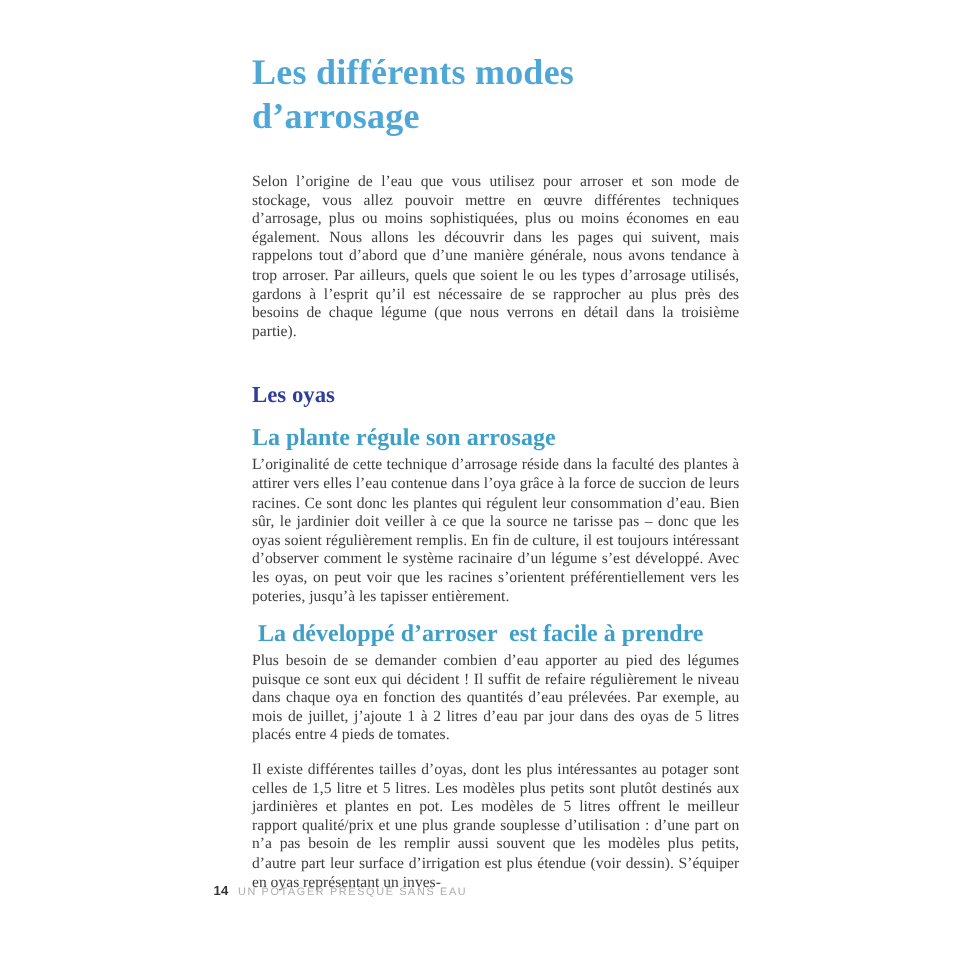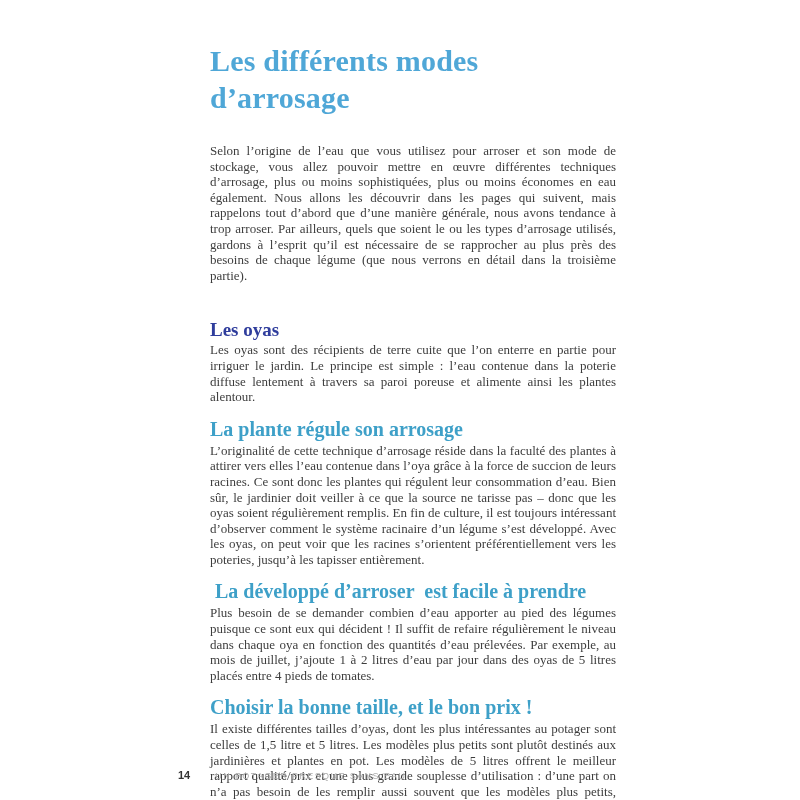--- a/index.html
+++ b/index.html
@@ -51,60 +51,58 @@
     margin: 15px 0 5px 0;
     font-size: 20px;
     line-height: 18px;
     font-weight: bold;
     color: #3EA0C8;
     white-space: pre-wrap;
   }
   .page-footer {
     position: absolute;
     left: 178px;
-    top: 769px;
+    top: 737px;
     display: flex;
     align-items: baseline;
     font-family: "Liberation Sans", "DejaVu Sans", sans-serif;
   }
   .page-number {
     font-size: 11px;
     font-weight: bold;
     color: #333333;
   }
   .book-title {
-    margin-left: 25px;
+    margin-left: 8px;
     font-size: 9px;
     letter-spacing: 1.4px;
     color: #ACACAC;
   }
 </style>
 </head>
 <body>
 
 <div class="page">
   <div class="content">
 
     <h1 class="page-title">Les différents modes d’arrosage</h1>
 
     <p class="body-text intro">Selon l’origine de l’eau que vous utilisez pour arroser et son mode de stockage, vous allez pouvoir mettre en œuvre différentes techniques d’arrosage, plus ou moins sophistiquées, plus ou moins économes en eau également. Nous allons les découvrir dans les pages qui suivent, mais rappelons tout d’abord que d’une manière générale, nous avons tendance à trop arroser. Par ailleurs, quels que soient le ou les types d’arrosage utilisés, gardons à l’esprit qu’il est nécessaire de se rapprocher au plus près des besoins de chaque légume (que nous verrons en détail dans la troisième partie).</p>
 
     <h2 class="section-heading">Les oyas</h2>
 
-    <p class="body-text">Les oyas sont des récipients de terre cuite que l’on enterre en partie pour irriguer le jardin. Le principe est simple : l’eau contenue dans la poterie diffuse lentement à travers sa paroi poreuse et alimente ainsi les plantes alentour.</p>
 
     <h3 class="subsection-heading">La plante régule son arrosage</h3>
 
     <p class="body-text">L’originalité de cette technique d’arrosage réside dans la faculté des plantes à attirer vers elles l’eau contenue dans l’oya grâce à la force de succion de leurs racines. Ce sont donc les plantes qui régulent leur consommation d’eau. Bien sûr, le jardinier doit veiller à ce que la source ne tarisse pas – donc que les oyas soient régulièrement remplis. En fin de culture, il est toujours intéressant d’observer comment le système racinaire d’un légume s’est développé. Avec les oyas, on peut voir que les racines s’orientent préférentiellement vers les poteries, jusqu’à les tapisser entièrement.</p>
 
     <h3 class="subsection-heading"> La développé d’arroser  est facile à prendre</h3>
 
     <p class="body-text">Plus besoin de se demander combien d’eau apporter au pied des légumes puisque ce sont eux qui décident ! Il suffit de refaire régulièrement le niveau dans chaque oya en fonction des quantités d’eau prélevées. Par exemple, au mois de juillet, j’ajoute 1 à 2 litres d’eau par jour dans des oyas de 5 litres placés entre 4 pieds de tomates.</p>
 
-    <h3 class="subsection-heading">Choisir la bonne taille, et le bon prix !</h3>
 
     <p class="body-text">Il existe différentes tailles d’oyas, dont les plus intéressantes au potager sont celles de 1,5 litre et 5 litres. Les modèles plus petits sont plutôt destinés aux jardinières et plantes en pot. Les modèles de 5 litres offrent le meilleur rapport qualité/prix et une plus grande souplesse d’utilisation : d’une part on n’a pas besoin de les remplir aussi souvent que les modèles plus petits, d’autre part leur surface d’irrigation est plus étendue (voir dessin). S’équiper en oyas représentant un inves-</p>
 
   </div>
 
   <div class="page-footer">
     <span class="page-number">14</span>
     <span class="book-title">UN POTAGER PRESQUE SANS EAU</span>
   </div>
 </div>

